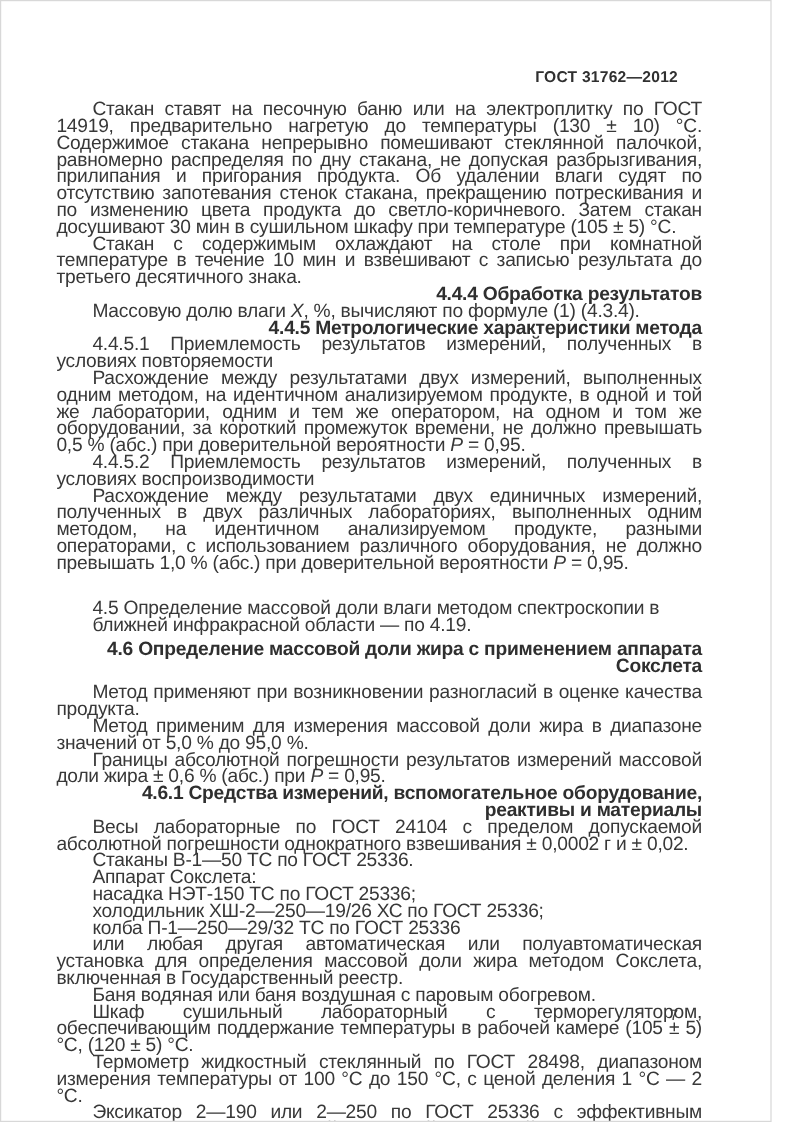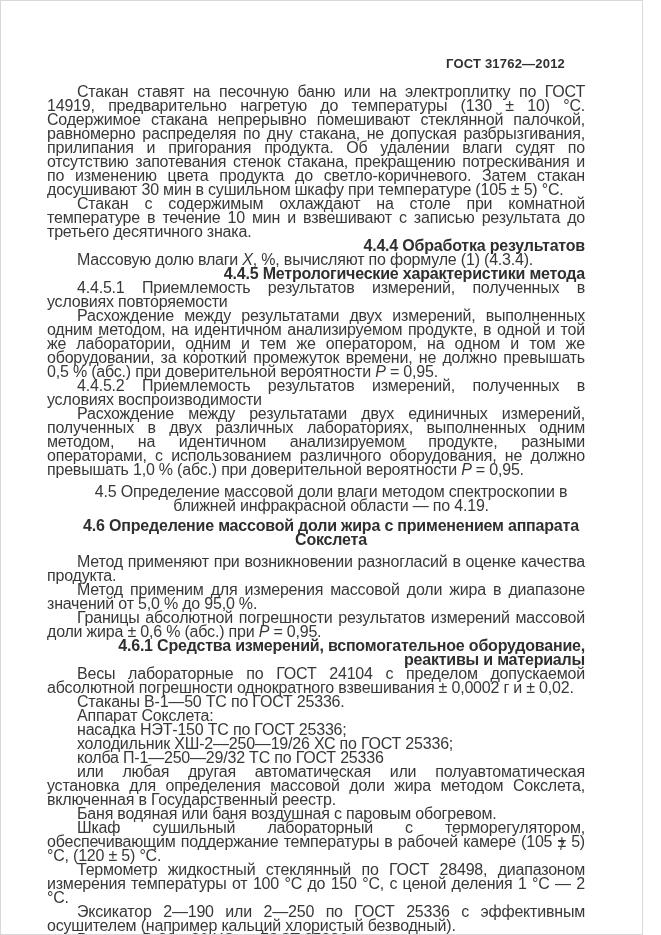--- a/index.html
+++ b/index.html
@@ -37,26 +37,26 @@
     text-indent: 30px;
     text-align: justify;
   }
   p.h {
     text-indent: 30px;
     text-align: right;
     font-weight: bold;
     color: #2f2f2f;
   }
   p.block45 {
-    margin: 8px 0 5px 30px;
-    text-align: center;
+    margin: 24px 0 5px 30px;
+    text-align: left;
   }
   p.h46 {
     margin: 6px 0 8px 30px;
-    text-align: center;
+    text-align: right;
     font-weight: bold;
     color: #2f2f2f;
   }
   .it { font-style: italic; }
   .page-number {
     position: absolute;
     top: 838px;
     right: 77px;
     font-size: 12.5px;
     color: #383838;

